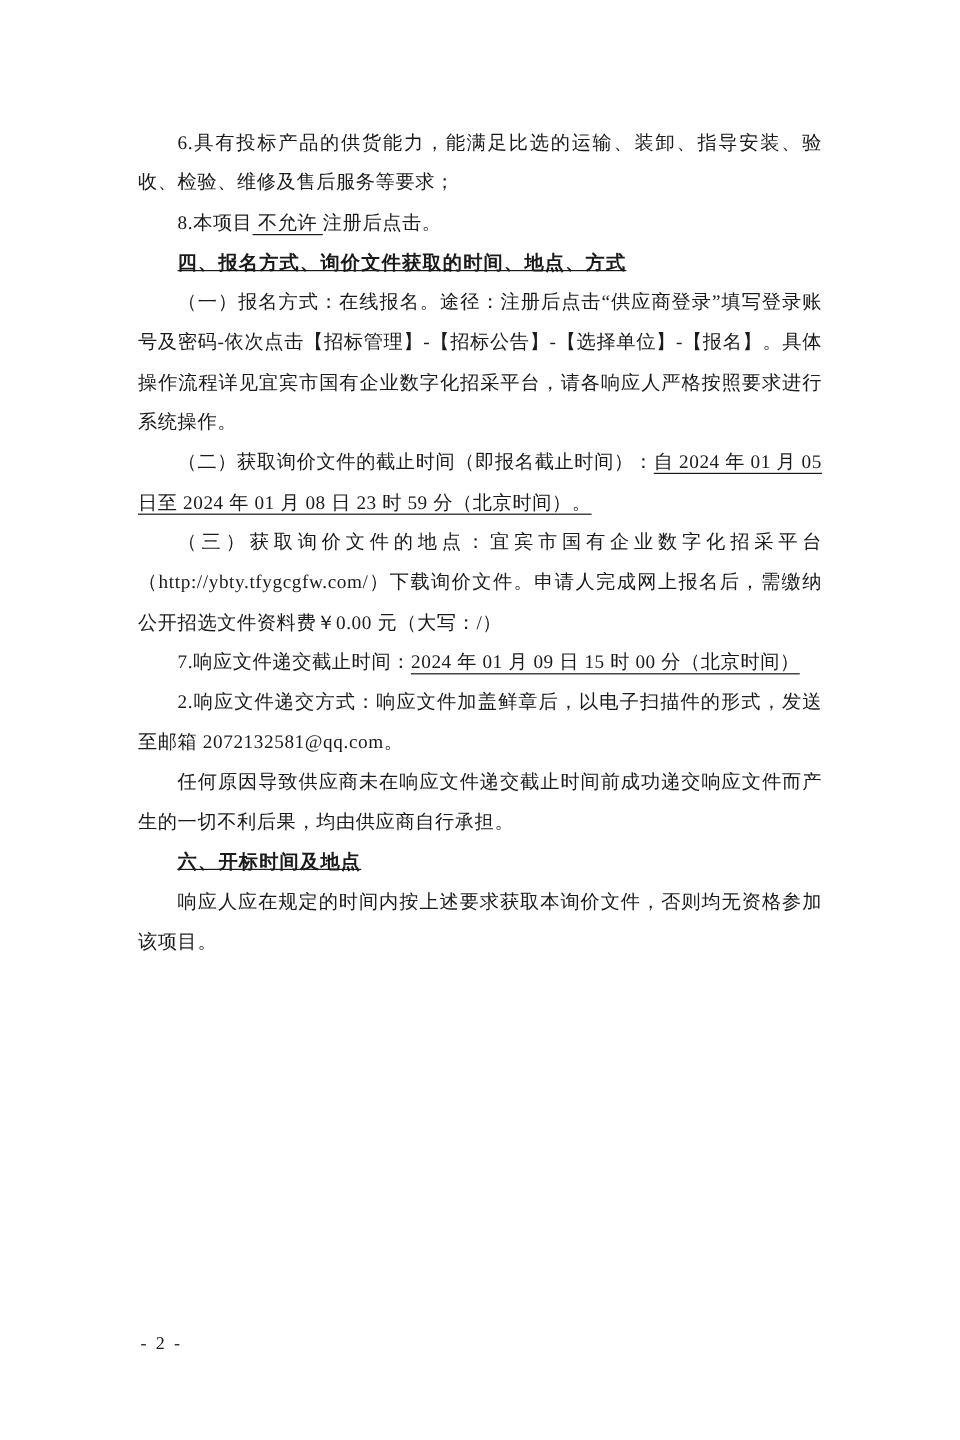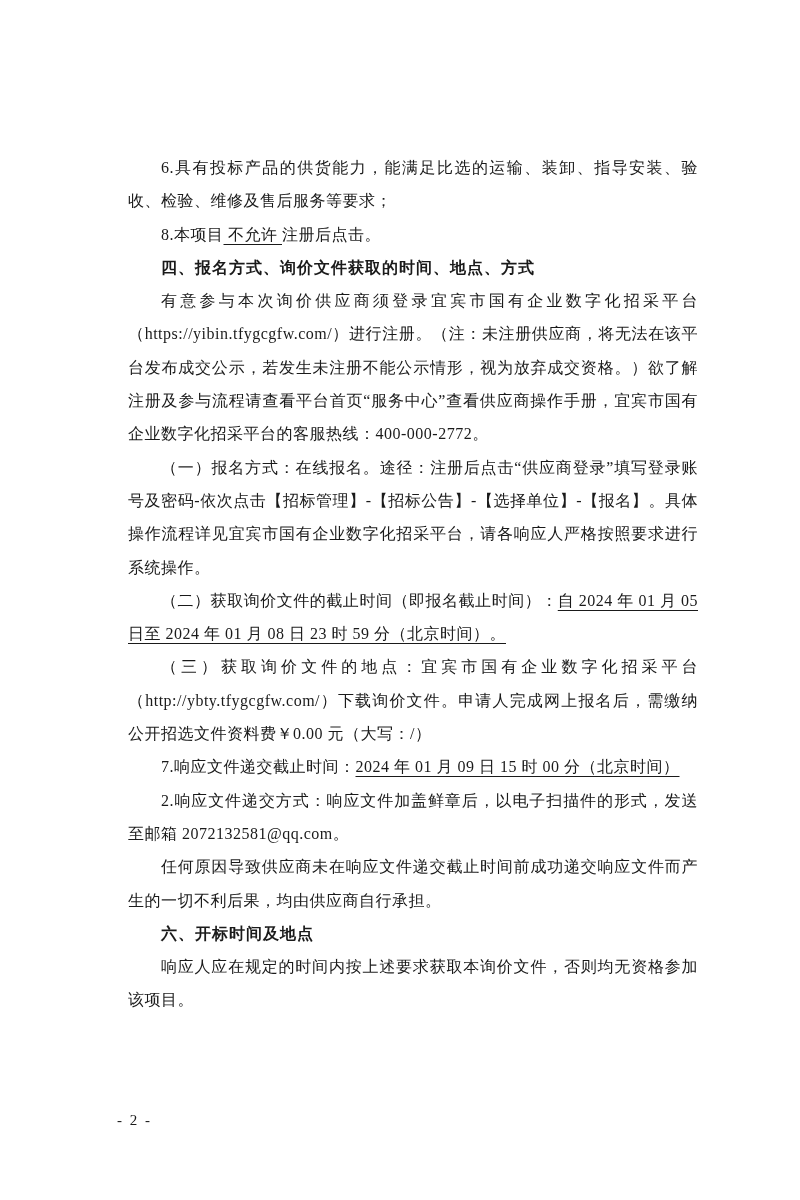--- a/index.html
+++ b/index.html
@@ -16,39 +16,39 @@
   }
   .page {
     position: relative;
     width: 800px;
     height: 1200px;
     background: #ffffff;
     overflow: hidden;
   }
   .doc-body {
     position: absolute;
-    left: 128px;
+    left: 115px;
     top: 103px;
     width: 570px;
-    margin-top: 48px;
   }
   .para {
     margin: 0;
     padding: 0;
     font-size: 16px;
     line-height: 33.3px;
     letter-spacing: 0.5px;
     text-align: justify;
     text-indent: 33px;
     word-break: break-word;
   }
   .para.heading {
     font-weight: bold;
     font-family: "Liberation Sans", "DejaVu Sans", sans-serif;
     letter-spacing: 1px;
+    text-decoration: underline;
   }
   .run.bold {
     font-weight: bold;
     font-family: "Liberation Sans", "DejaVu Sans", sans-serif;
   }
   .run.underline {
     text-decoration: underline;
     text-underline-offset: 4px;
   }
   .footer {
@@ -61,21 +61,20 @@
   }
 </style>
 </head>
 <body>
 
 <div class="page">
   <div class="doc-body">
       <p class="para"><span class="run">6.具有投标产品的供货能力，能满足比选的运输、装卸、指导安装、验收、检验、维修及售后服务等要求；</span></p>
       <p class="para"><span class="run">8.本项目</span><span class="run underline"> 不允许 </span><span class="run">注册后点击。</span></p>
       <p class="para heading"><span class="run">四、报名方式、询价文件获取的时间、地点、方式</span></p>
-      <p class="para"><span class="run">有意参与本次询价供应商须登录宜宾市国有企业数字化招采平台（https://yibin.tfygcgfw.com/）进行注册。（注：未注册供应商，将无法在该平台发布成交公示，若发生未注册不能公示情形，视为放弃成交资格。）欲了解注册及参与流程请查看平台首页“服务中心”查看供应商操作手册，宜宾市国有企业数字化招采平台的客服热线：400-000-2772。</span></p>
       <p class="para"><span class="run">（一）报名方式：在线报名。途径：注册后点击“供应商登录”填写登录账号及密码-依次点击【招标管理】-【招标公告】-【选择单位】-【报名】。具体操作流程详见宜宾市国有企业数字化招采平台，请各响应人严格按照要求进行系统操作。</span></p>
       <p class="para"><span class="run">（二）获取询价文件的截止时间（即报名截止时间）：</span><span class="run underline">自 2024 年 01 月 05 日至 2024 年 01 月 08 日 23 时 59 分（北京时间）。 </span></p>
       <p class="para"><span class="run">（三）获取询价文件的地点：宜宾市国有企业数字化招采平台（http://ybty.tfygcgfw.com/）下载询价文件。申请人完成网上报名后，需缴纳公开招选文件资料费￥0.00 元（大写：/）</span></p>
       <p class="para"><span class="run">7.响应文件递交截止时间：</span><span class="run underline">2024 年 01 月 09 日 15 时 00 分（北京时间） </span></p>
       <p class="para"><span class="run">2.响应文件递交方式：响应文件加盖鲜章后，以电子扫描件的形式，发送至邮箱 2072132581@qq.com。</span></p>
       <p class="para"><span class="run">任何原因导致供应商未在响应文件递交截止时间前成功递交响应文件而产生的一切不利后果，均由供应商自行承担。</span></p>
       <p class="para heading"><span class="run">六、开标时间及地点</span></p>
       <p class="para"><span class="run">响应人应在规定的时间内按上述要求获取本询价文件，否则均无资格参加该项目。</span></p>
     </div>
   <div class="footer">

